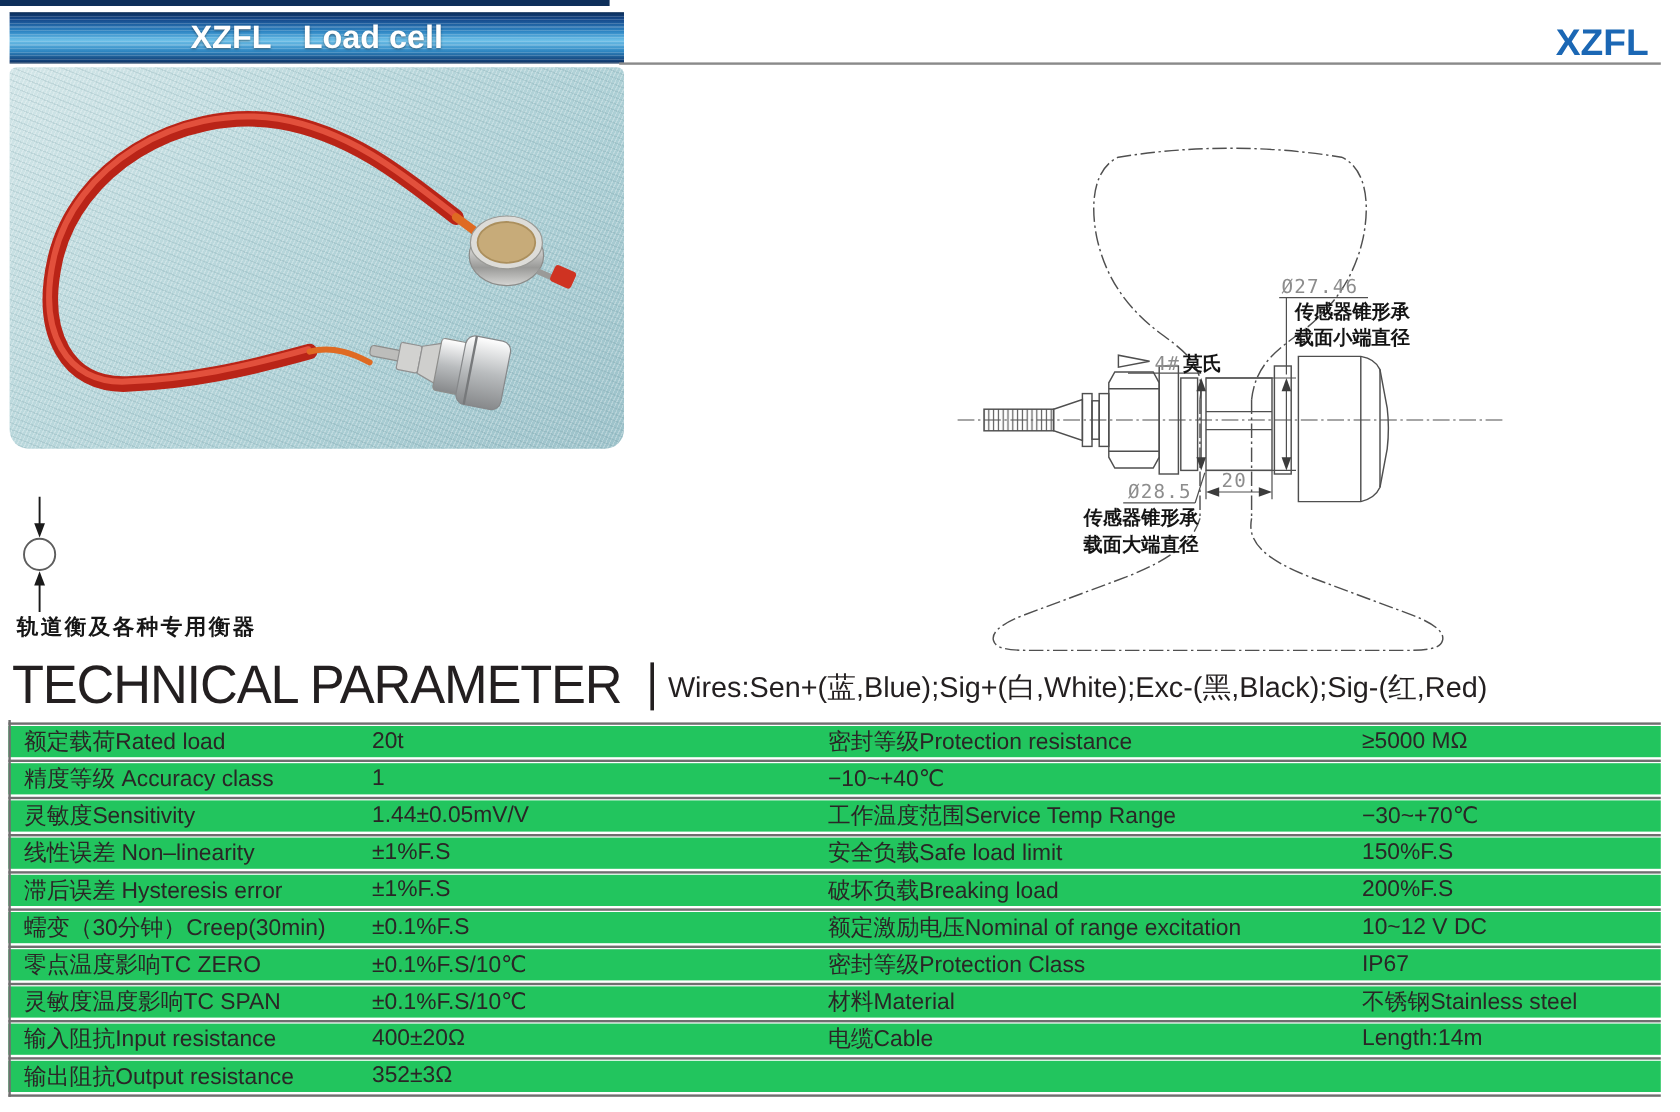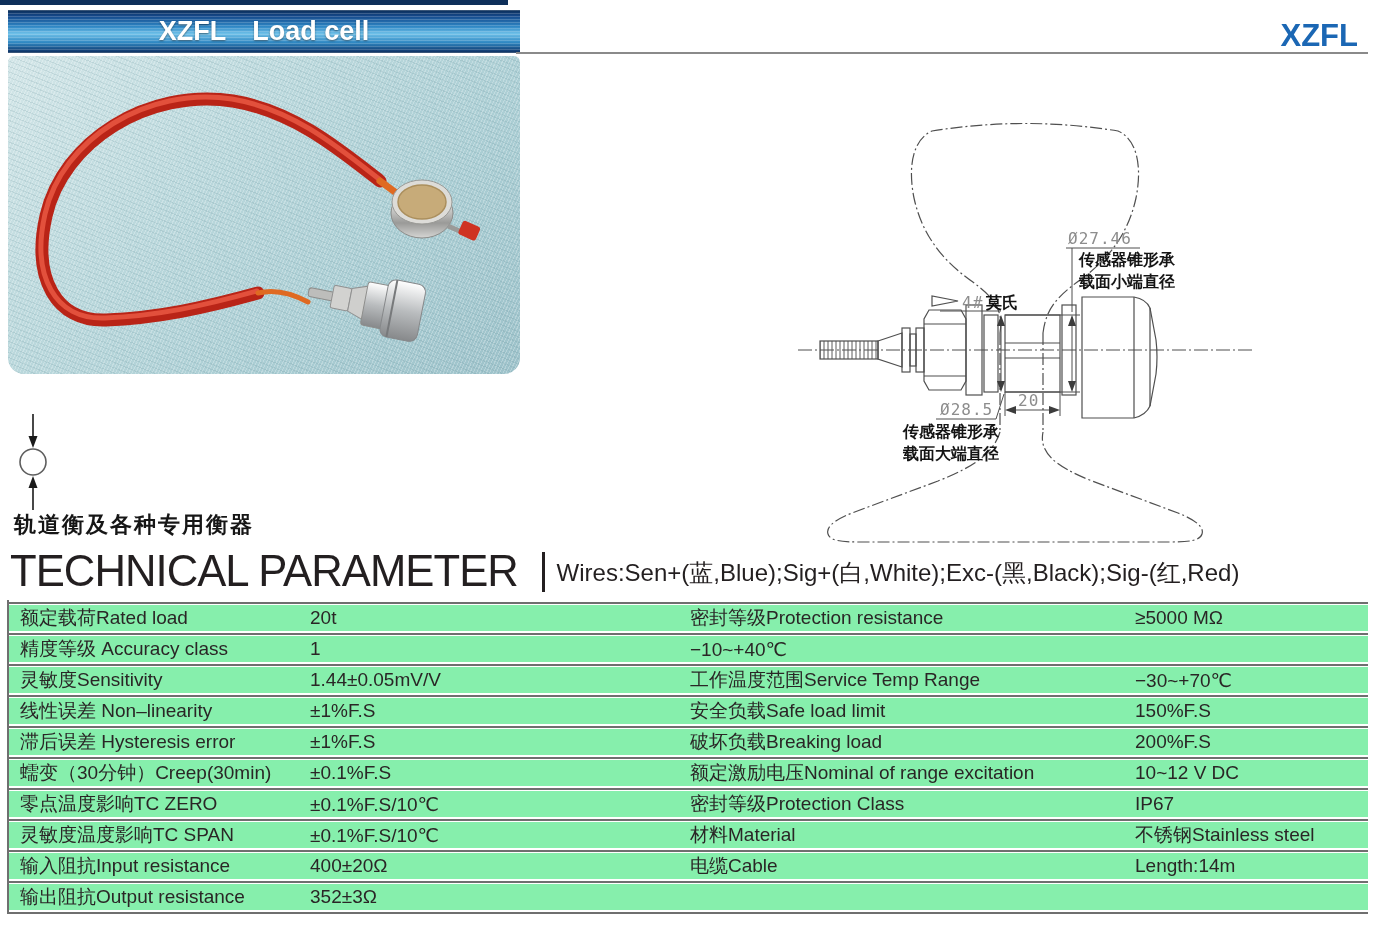--- a/index.html
+++ b/index.html
@@ -1,17 +1,17 @@
 <!DOCTYPE html>
 <html><head>
 <meta charset="utf-8">
 <style>
   html,body{margin:0;padding:0;background:#ffffff;}
   .page{position:relative;width:1368px;height:927px;background:#fff;overflow:hidden;
-        font-family:"Liberation Sans","DejaVu Sans",sans-serif;color:#262222;}
+        font-family:"Liberation Sans","DejaVu Sans",sans-serif;color:#262222;padding-left:16px;}
 
   
   .top-strip{position:absolute;left:0;top:0;width:508px;height:5px;background:#0e2f5a;}
   .banner{position:absolute;left:8px;top:10px;width:512px;height:43px;
           background:linear-gradient(180deg,#0b2c55 0%,#15488a 14%,#2e86c4 38%,#6ec0e8 55%,#2f87c2 76%,#123e74 95%,#0b2c55 100%);
           display:flex;align-items:center;justify-content:center;}
   .banner::after{content:"";position:absolute;inset:0;
           background:repeating-linear-gradient(180deg,rgba(255,255,255,.18) 0 1px,rgba(255,255,255,0) 1px 3px);}
   .banner-title{position:relative;z-index:2;color:#fff;font-weight:bold;font-size:27px;
           text-shadow:0 1px 2px rgba(0,0,0,.45);display:flex;gap:26px;}
@@ -28,34 +28,34 @@
          background:repeating-linear-gradient(22deg,rgba(80,125,135,.14) 0 1px,rgba(0,0,0,0) 1px 5px);}
   .photo svg{position:relative;z-index:2;}
 
   
   .drawing{position:absolute;left:790px;top:100px;}
   .cad-dim{font-family:"DejaVu Sans Mono",monospace;font-size:16px;fill:#8d8d8d;letter-spacing:1px;}
   .cad-cjk{font-size:16px;font-weight:bold;fill:#141414;}
 
   
   .force-icon{position:absolute;left:14px;top:412px;}
-  .app-caption{position:absolute;left:14px;top:510px;font-size:22px;font-weight:bold;color:#161616;letter-spacing:2px;}
+  .app-caption{position:absolute;left:14px;top:510px;font-size:18px;font-weight:bold;color:#161616;letter-spacing:2px;}
 
   
   .tech-head{position:absolute;left:10px;top:548px;display:flex;align-items:flex-end;justify-content:center;}
   .tech-title{font-size:45px;font-weight:400;color:#231f20;letter-spacing:-1px;
               transform:scaleX(.97);transform-origin:left bottom;line-height:1;}
   .tech-sep{width:3px;height:40px;background:#231f20;margin:0 12px 1px 8px;}
   .wires{font-size:24px;color:#231f20;padding-bottom:4px;white-space:nowrap;}
 
   
   .ptable{position:absolute;left:7px;top:600px;width:1378px;}
   .ptable .vline{position:absolute;left:0;top:0;width:2px;height:314px;background:#6f6f6f;}
   .sep{height:2px;background:#6f6f6f;margin:1.5px 0;}
-  .trow{height:26px;background:#86efac;display:flex;align-items:center;font-size:19px;color:#2a2626;}
+  .trow{height:26px;background:#22c55e;display:flex;align-items:center;font-size:19px;color:#2a2626;}
   .c1{width:290px;padding-left:13px;white-space:nowrap;overflow:visible;}
   .c2{width:380px;white-space:nowrap;}
   .c3{width:445px;white-space:nowrap;}
   .c4{flex:1;white-space:nowrap;}
 </style>
 </head>
 <body>
 
 <div class="page">
 

